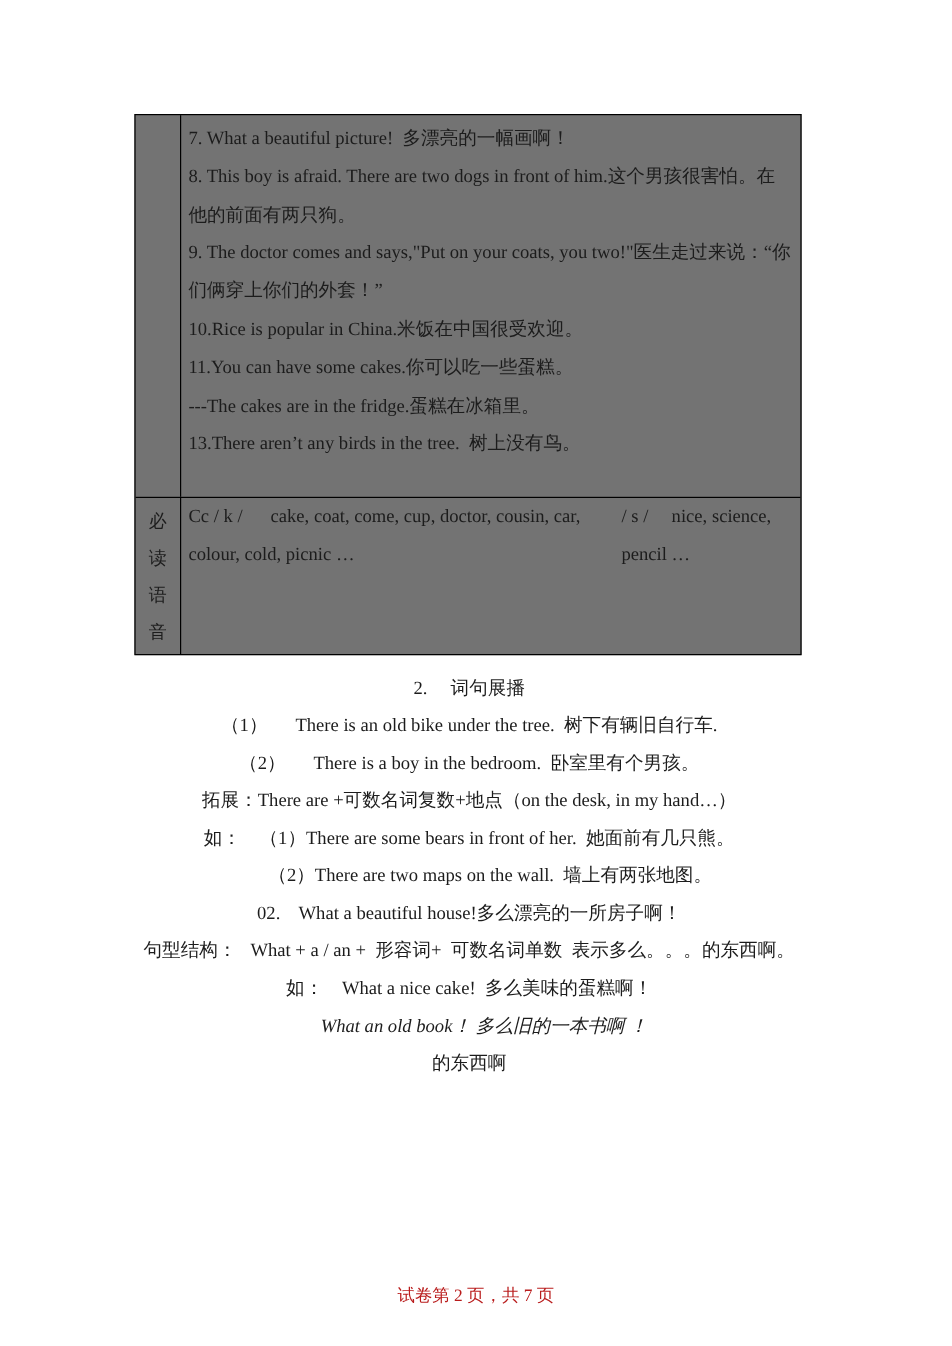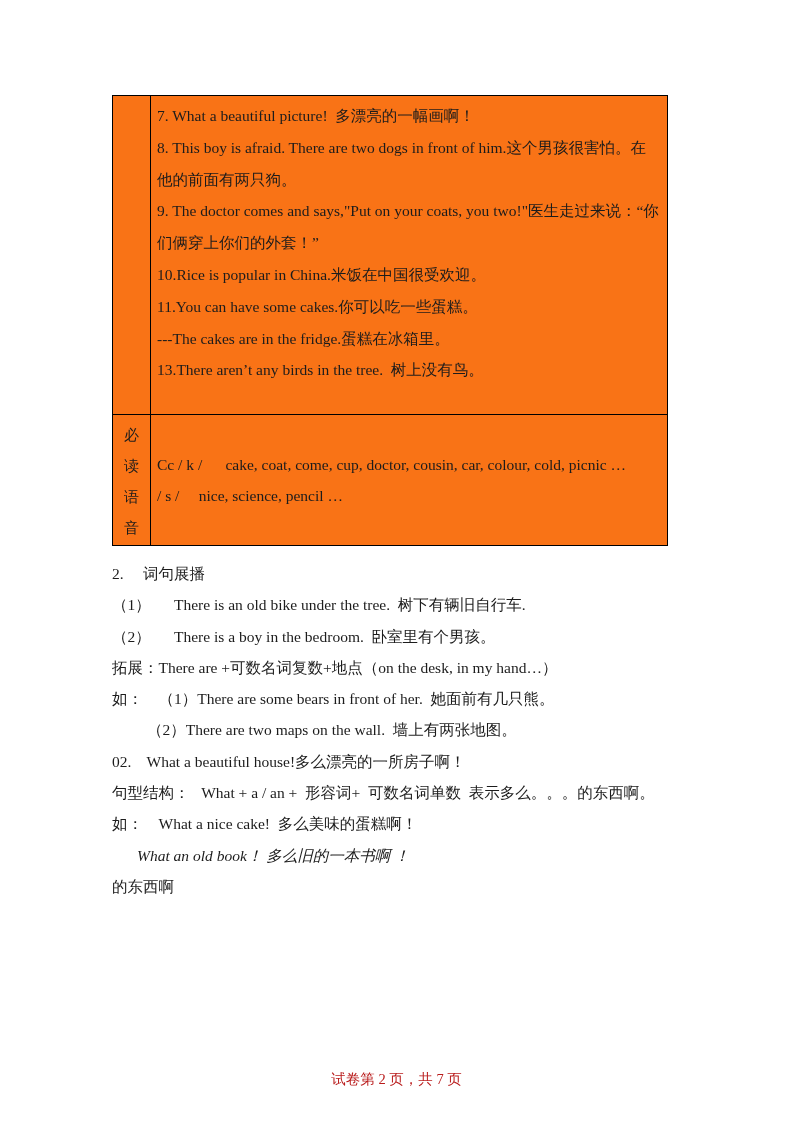--- a/index.html
+++ b/index.html
@@ -18,21 +18,21 @@
   }
 
   
   .review-table {
     position: absolute;
     left: 112px;
     top: 95px;
     width: 556px;
     border: 1.5px solid #000;
     box-sizing: border-box;
-    background: #f97316;
+    background: #737373;
   }
   .t-row { display: flex; }
   .t-row + .t-row { border-top: 1.5px solid #000; }
   .t-label {
     width: 38px;
     flex: none;
     border-right: 1.5px solid #000;
     box-sizing: border-box;
     text-align: center;
   }
@@ -55,21 +55,21 @@
     padding-top: 5px;
   }
   .row-phonics .t-label span {
     display: block;
     font-size: 15px;
     line-height: 31px;
   }
   .row-phonics .t-content {
     min-height: 130px;
     display: flex;
-    flex-direction: column;
+    flex-direction: row;
     justify-content: center;
     padding: 0 6px;
   }
   .row-phonics .t-content p {
     margin: 0;
     font-size: 15.5px;
     line-height: 31.5px;
     white-space: pre-wrap;
   }
 
@@ -78,20 +78,21 @@
     position: absolute;
     left: 112px;
     top: 558px;
     width: 558px;
   }
   .body-sec p {
     margin: 0;
     font-size: 15.5px;
     line-height: 31.3px;
     white-space: pre-wrap;
+    text-align: center;
   }
   .indent-35 { padding-left: 35px; }
   .indent-25 { padding-left: 25px; font-style: italic; }
 
   
   .footer {
     position: absolute;
     top: 1070px;
     left: 0;
     width: 100%;

